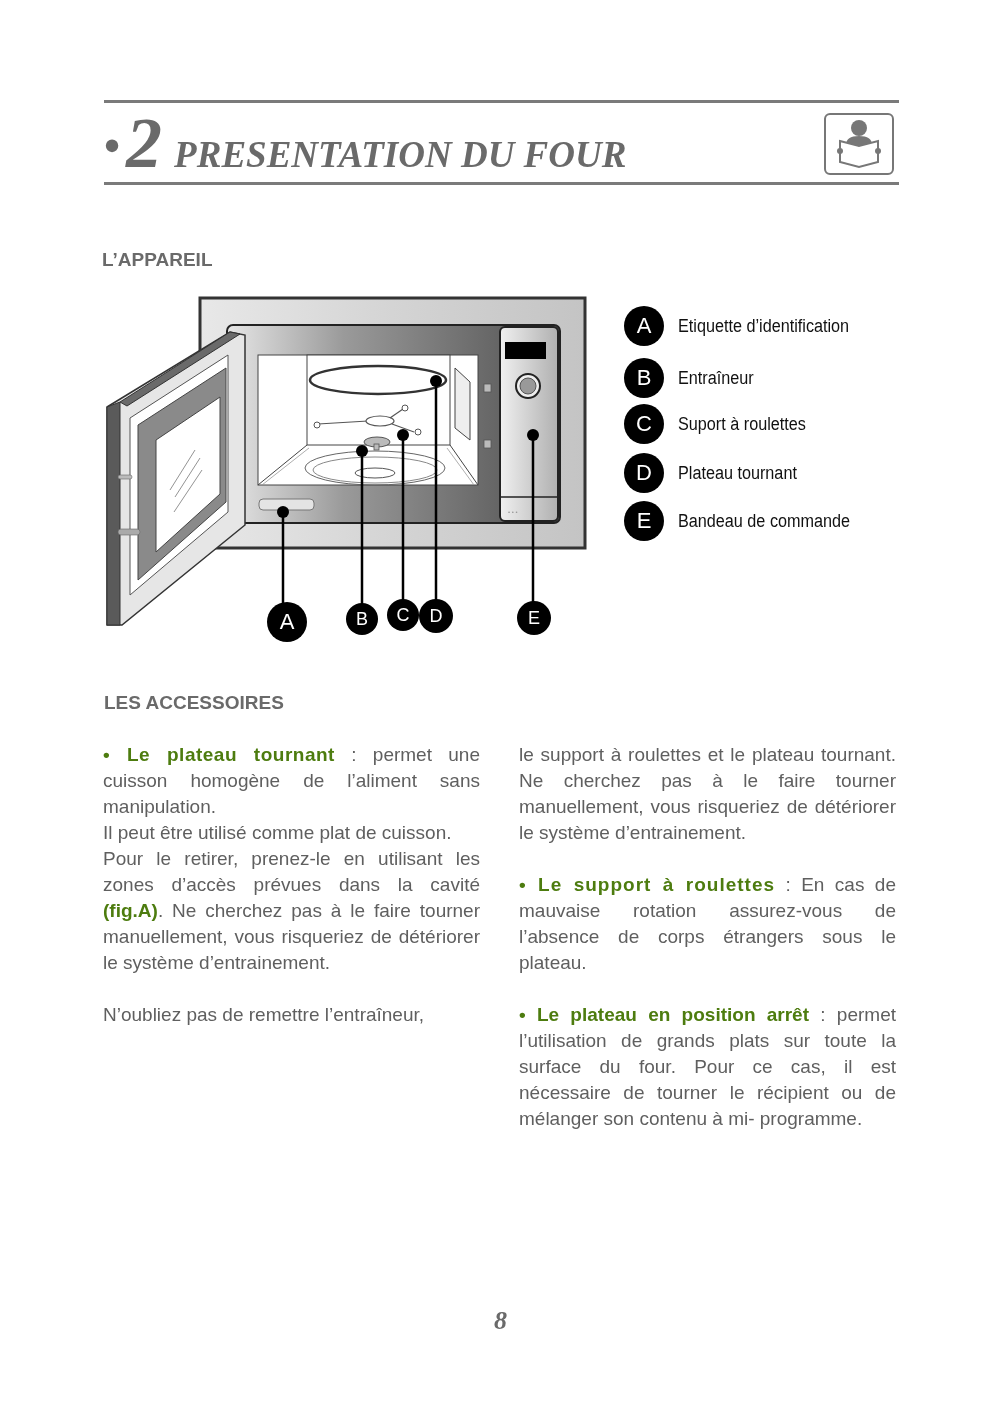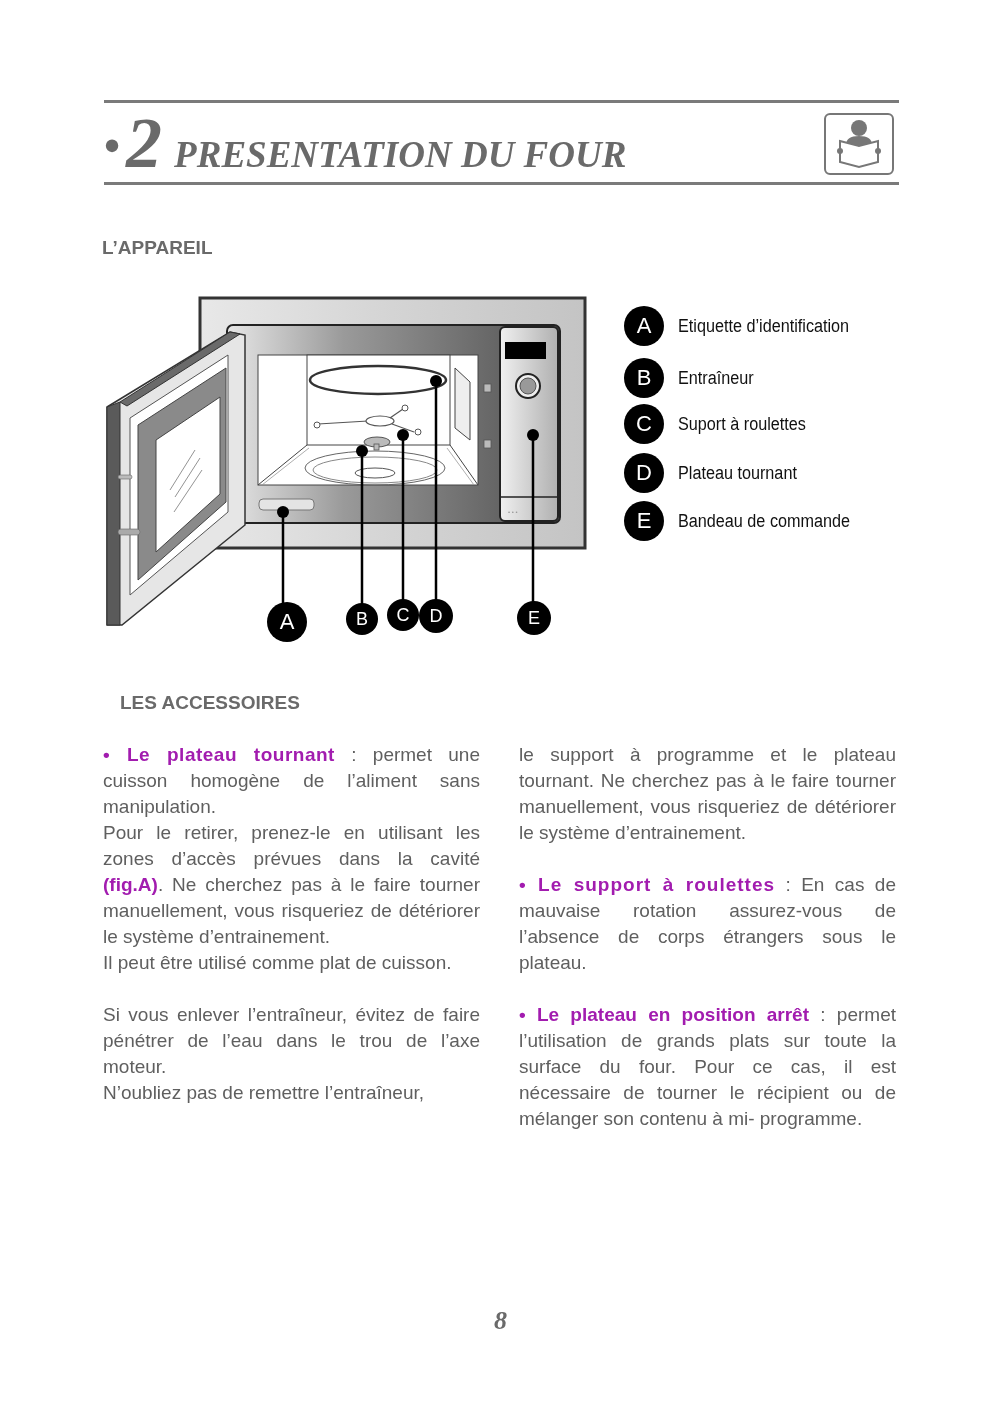--- a/index.html
+++ b/index.html
@@ -27,21 +27,21 @@
   .legend { position:absolute; left:624px; top:306px; width:280px; }
   .legend-item { position:absolute; left:0; display:flex; align-items:center; }
   .legend-badge { width:40px; height:40px; border-radius:50%; background:#000; color:#fff;
                   display:flex; align-items:center; justify-content:center; font-size:22px; }
   .legend-label { margin-left:14px; font-size:18px; color:#111; transform:scaleX(0.9); transform-origin:left center; white-space:nowrap; }
 
   .col { position:absolute; width:377px; font-size:19px; line-height:26px; color:#5f5f5f;
          text-align:justify; }
   .col p { margin:0; }
   .col .gap { height:26px; }
-  .col b { color:#a21caf; }
+  .col b { color:#4d7c0f; }
 
   .page-number { position:absolute; left:494px; top:1306px; font-family:"Liberation Serif", serif;
                  font-style:italic; font-weight:bold; font-size:26px; color:#6a6a6a; }
 </style>
 </head>
 <body>
 
 <div class="rule top"></div>
 
 <div class="chapter">
@@ -55,21 +55,21 @@
     <circle cx="33" cy="13" r="8" fill="#777"></circle>
     <path d="M20 30 Q20 21 33 21 Q46 21 46 30 Z" fill="#777"></path>
     <path d="M14 26 L33 31 L52 26 L52 47 L33 52 L14 47 Z" fill="#fff" stroke="#777" stroke-width="2"></path>
     <circle cx="14" cy="36" r="3" fill="#777"></circle>
     <circle cx="52" cy="36" r="3" fill="#777"></circle>
   </svg>
 </div>
 
 <div class="rule bottom"></div>
 
-<div class="section-heading" style="left:102px; top:237px;">L’APPAREIL</div>
+<div class="section-heading" style="left:102px; top:249px;">L’APPAREIL</div>
 
 <div class="figure">
   <svg width="500" height="350" viewBox="0 0 500 350">
     <defs>
       <linearGradient id="frameGrad" x1="0" y1="0" x2="1" y2="0">
         <stop offset="0" stop-color="#e8e8e8"></stop>
         <stop offset="0.5" stop-color="#d4d4d4"></stop>
         <stop offset="1" stop-color="#c4c4c4"></stop>
       </linearGradient>
       <linearGradient id="panelGrad" x1="0" y1="0" x2="1" y2="0">
@@ -175,32 +175,31 @@
   <div class="legend-item" style="top:147px;">
     <div class="legend-badge">D</div>
     <div class="legend-label">Plateau tournant</div>
   </div>
   <div class="legend-item" style="top:195px;">
     <div class="legend-badge">E</div>
     <div class="legend-label">Bandeau de commande</div>
   </div>
 </div>
 
-<div class="section-heading" style="left:120px; top:692px;">LES ACCESSOIRES</div>
+<div class="section-heading" style="left:104px; top:692px;">LES ACCESSOIRES</div>
 
 <div class="col" style="left:103px; top:742px;">
   <p><b style="letter-spacing:0.5px;">• Le plateau tournant</b><span> : permet une cuisson homogène de l’aliment sans manipulation.</span></p>
+  <p>Il peut être utilisé comme plat de cuisson.</p>
   <p><span>Pour le retirer, prenez-le en utilisant les zones d’accès prévues dans la cavité </span><b>(fig.A)</b><span>. Ne cherchez pas à le faire tourner manuellement, vous risqueriez de détériorer le système d’entrainement.</span></p>
-  <p>Il peut être utilisé comme plat de cuisson.</p>
   <div class="gap"></div>
-  <p>Si vous enlever l’entraîneur, évitez de faire pénétrer de l’eau dans le trou de l’axe moteur.</p>
   <p>N’oubliez pas de remettre l’entraîneur,</p>
 </div>
 
 <div class="col" style="left:519px; top:742px;">
-  <p>le support à programme et le plateau tournant. Ne cherchez pas à le faire tourner manuellement, vous risqueriez de détériorer le système d’entrainement.</p>
+  <p>le support à roulettes et le plateau tournant. Ne cherchez pas à le faire tourner manuellement, vous risqueriez de détériorer le système d’entrainement.</p>
   <div class="gap"></div>
   <p><b style="letter-spacing:1px;">• Le support à roulettes</b><span> : En cas de mauvaise rotation assurez-vous de l’absence de corps étrangers sous le plateau.</span></p>
   <div class="gap"></div>
   <p><b>• Le plateau en position arrêt</b><span> : permet l’utilisation de grands plats sur toute la surface du four. Pour ce cas, il est nécessaire de tourner le récipient ou de mélanger son contenu à mi- programme.</span></p>
 </div>
 
 <div class="page-number">8</div>
 
 </body></html>

